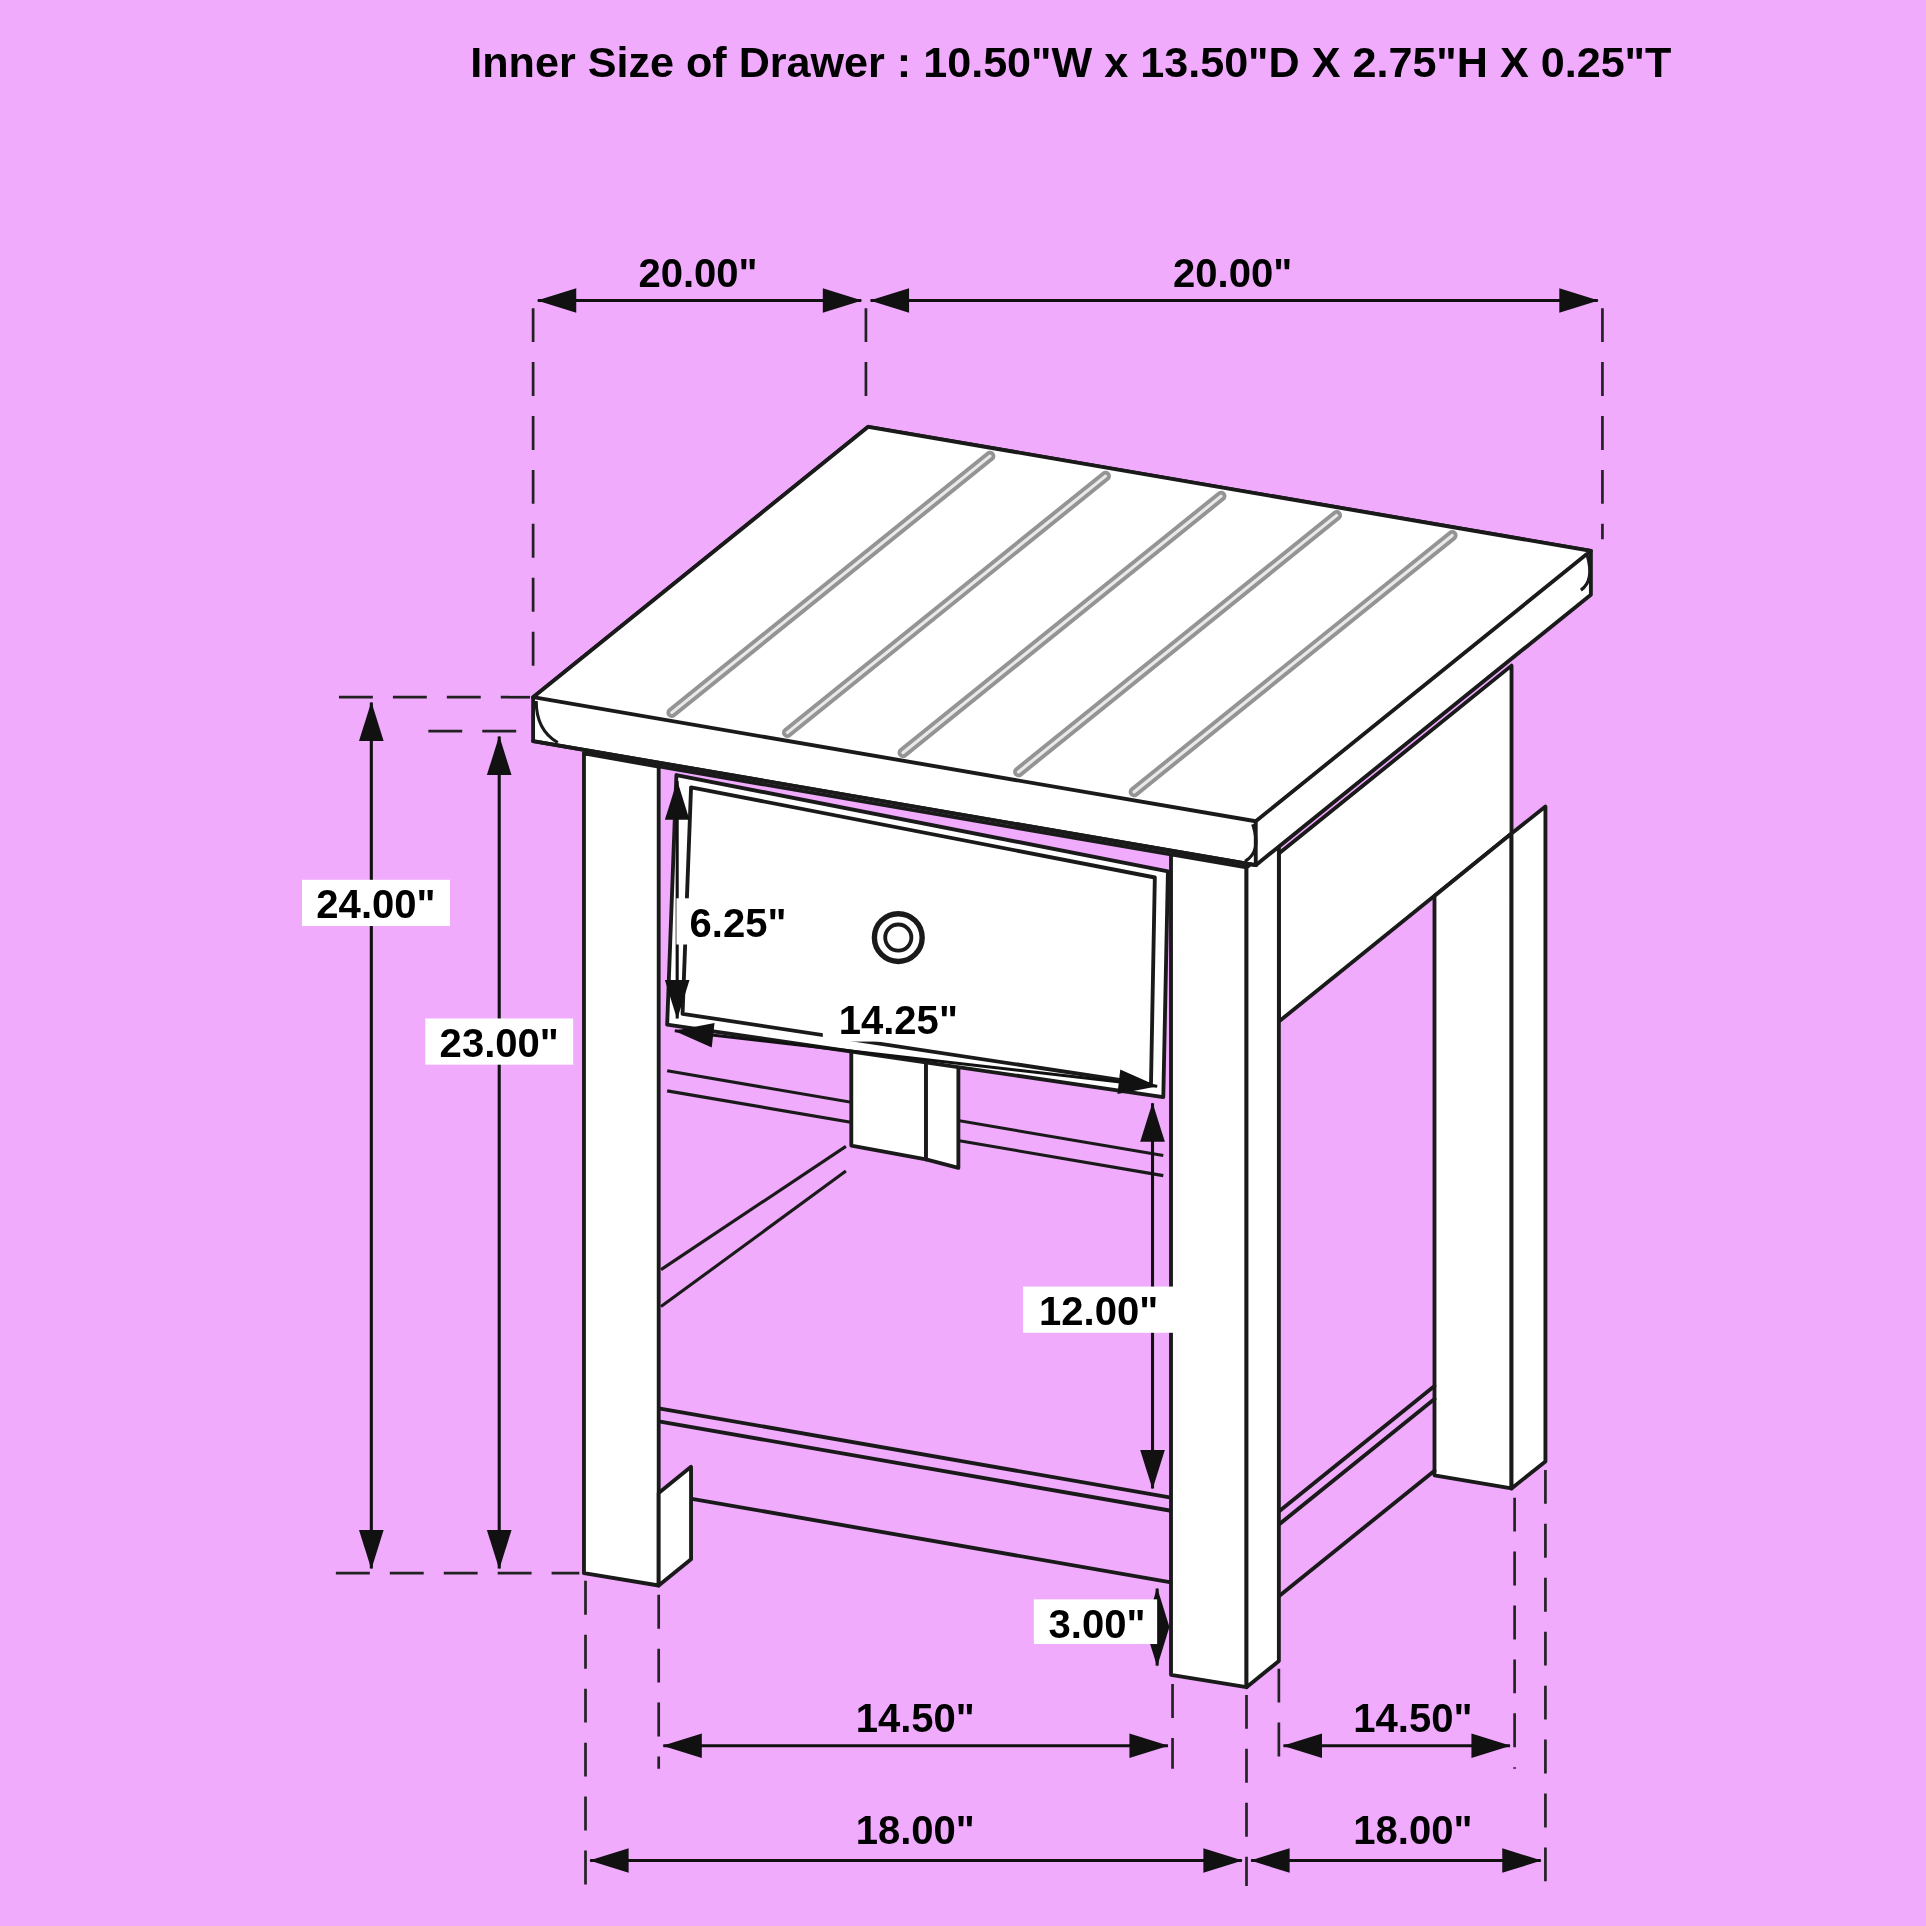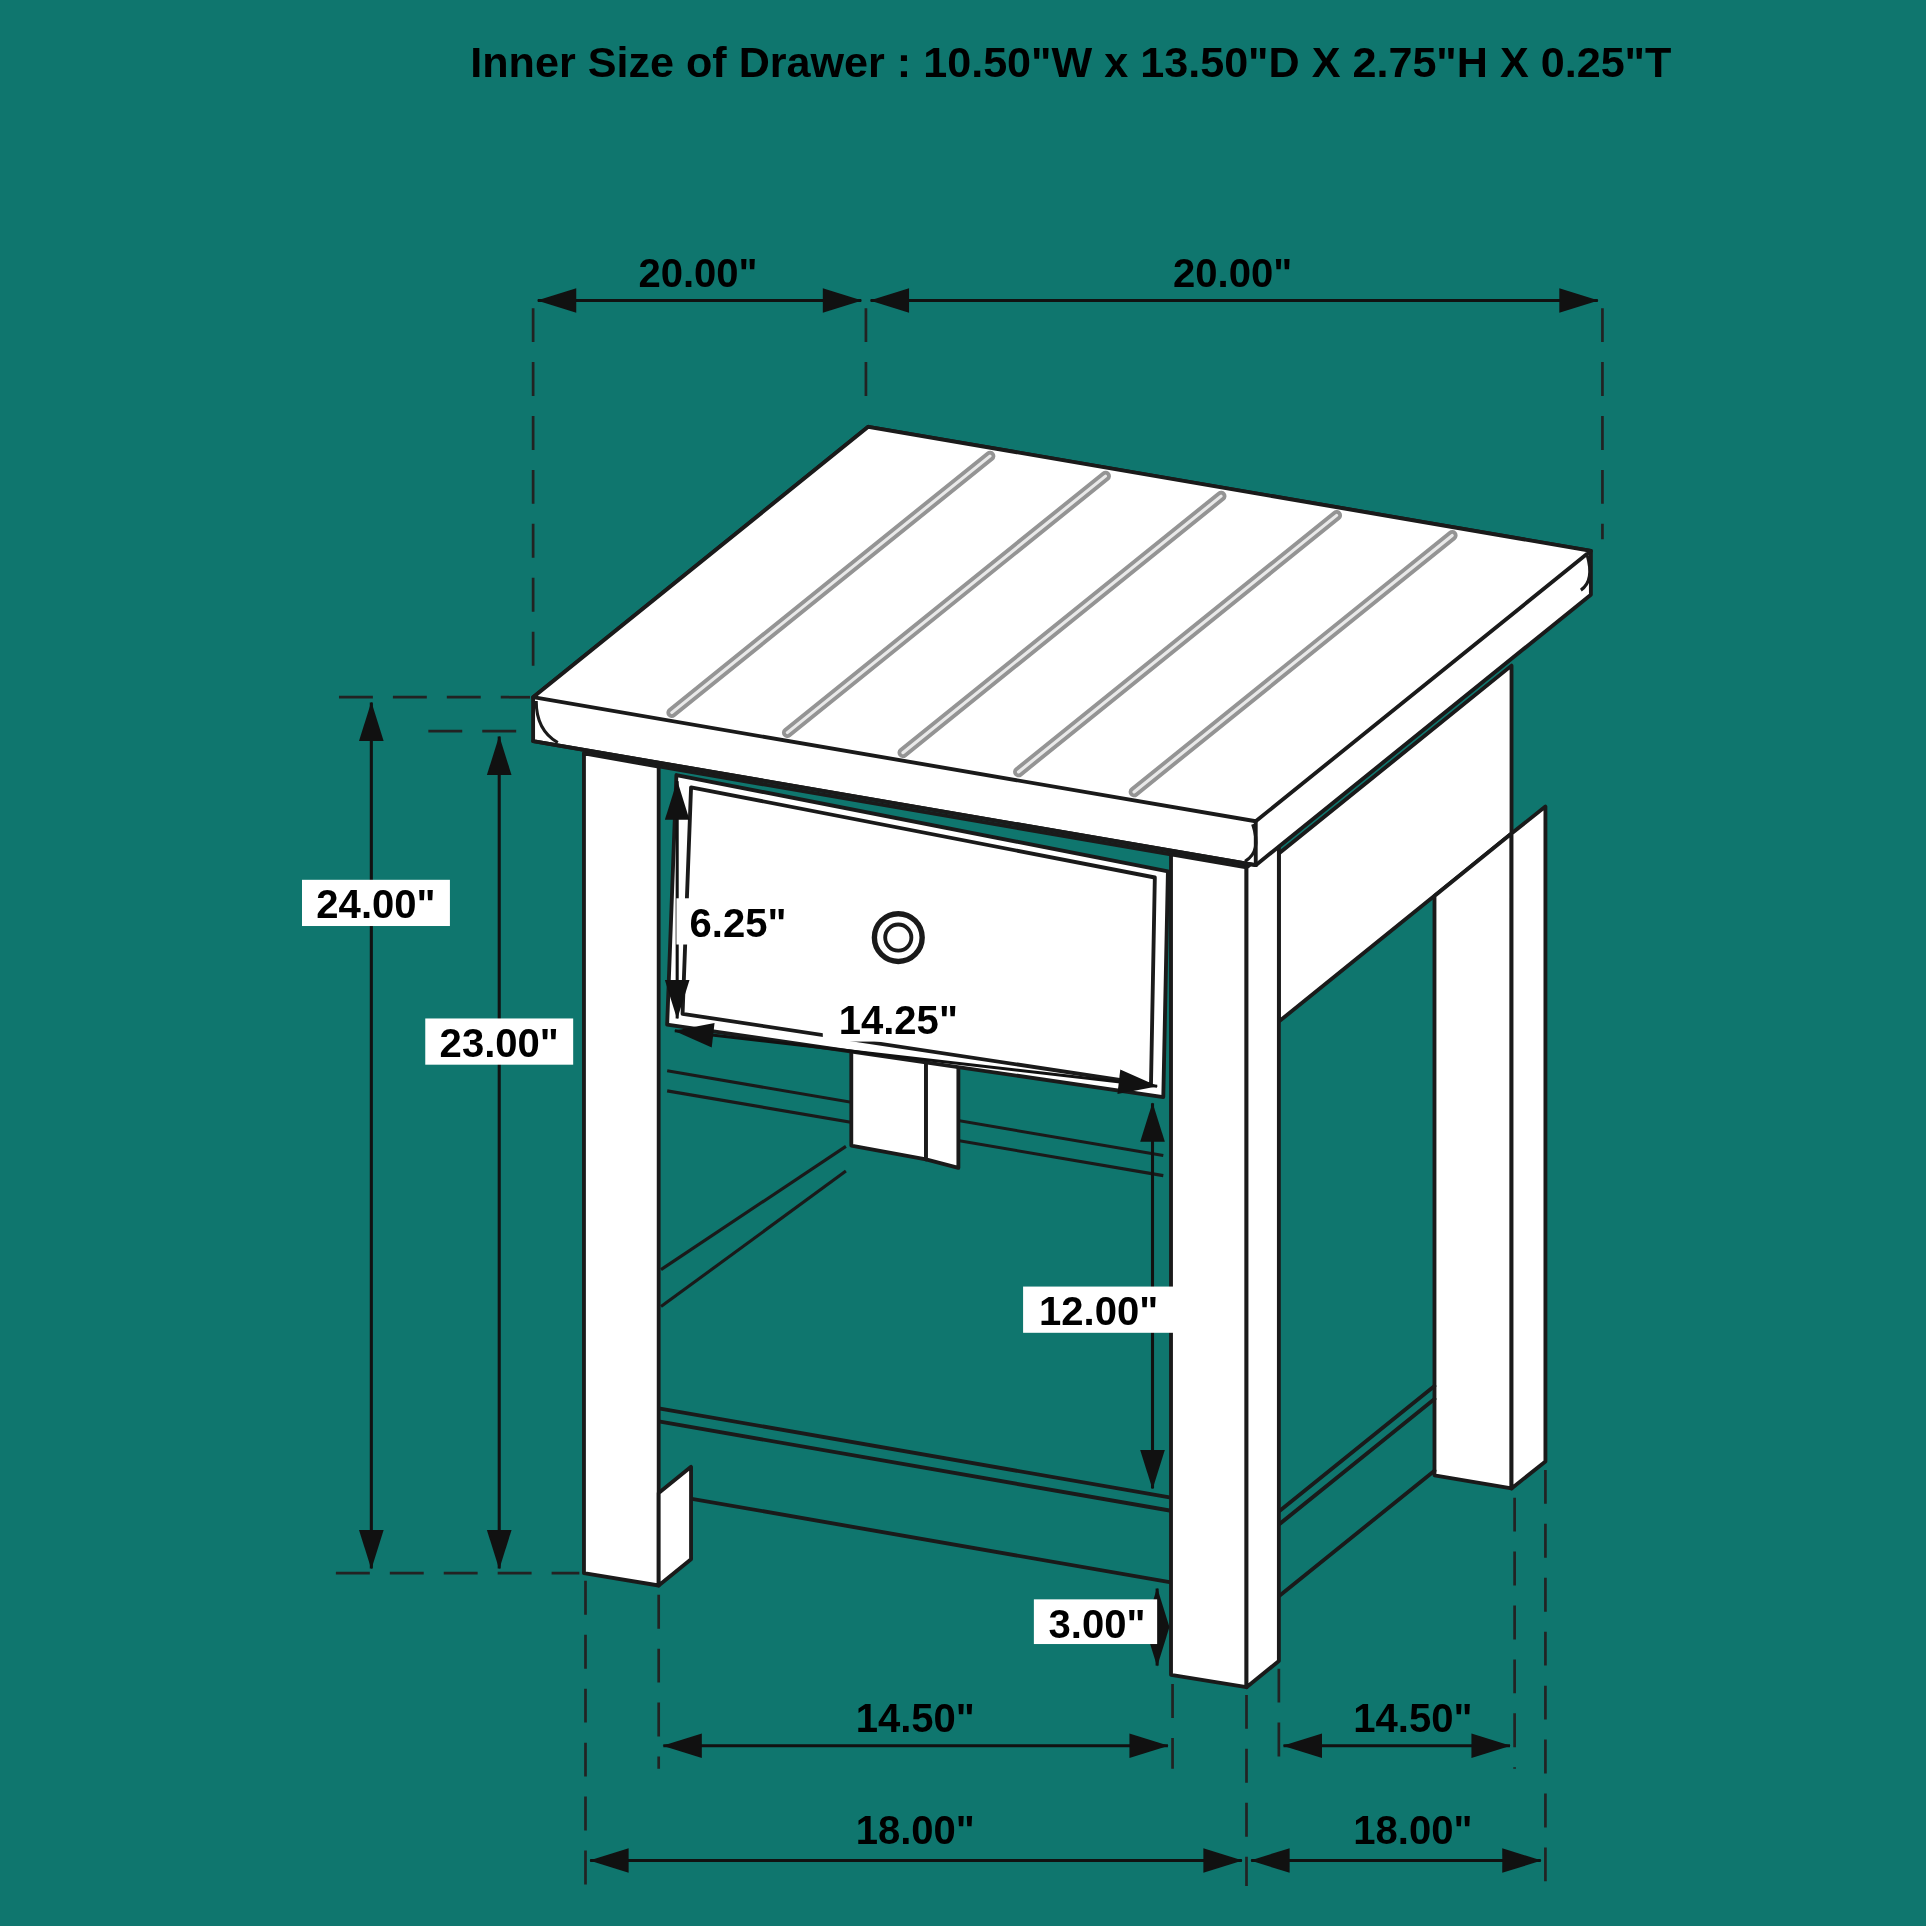--- a/index.html
+++ b/index.html
@@ -1,16 +1,16 @@
 <!DOCTYPE html>
 <html style="font-size:12.3px"><head>
 <meta charset="utf-8">
 <style>
   html,body{margin:0;padding:0;background:#fff;}
-  .page{width:100vw;max-width:100%;aspect-ratio:1/1;background:#0f766e;}
+  .page{width:100vw;max-width:100%;aspect-ratio:1/1;background:#f0abfc;}
   svg{display:block;width:100%;height:100%;}
   .outline{fill:#ffffff;stroke:#1a1a1a;stroke-width:5;stroke-linejoin:round;}
   .ln{fill:none;stroke:#1a1a1a;stroke-width:5;stroke-linecap:round;}
   .thin{fill:none;stroke:#1a1a1a;stroke-width:4;}
   .plank{fill:none;stroke:#949494;stroke-width:14;stroke-linecap:round;}
   .plankhi{fill:none;stroke:#e9e9e9;stroke-width:4;stroke-linecap:round;}
   .dim{fill:none;stroke:#111;stroke-width:4;}
   .ext{fill:none;stroke:#222;stroke-width:3.5;stroke-dasharray:44 26;}
   .lbl{font-family:"Liberation Sans","DejaVu Sans",sans-serif;font-weight:bold;font-size:52px;fill:#000;text-anchor:middle;}
   .ttl{font-family:"Liberation Sans","DejaVu Sans",sans-serif;font-weight:bold;font-size:56px;fill:#000;text-anchor:middle;}

